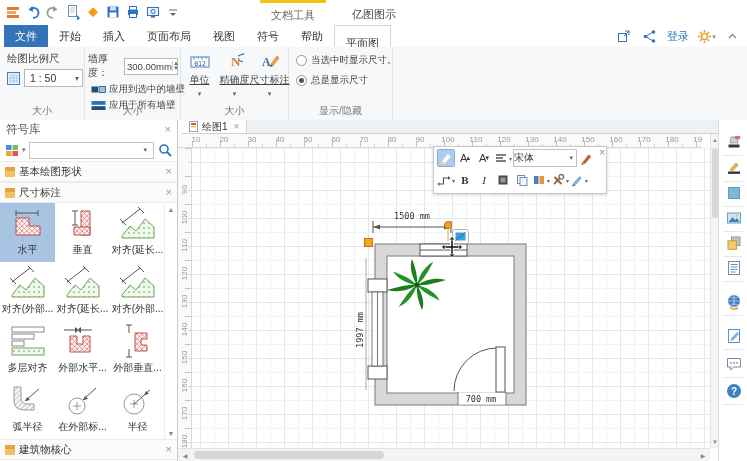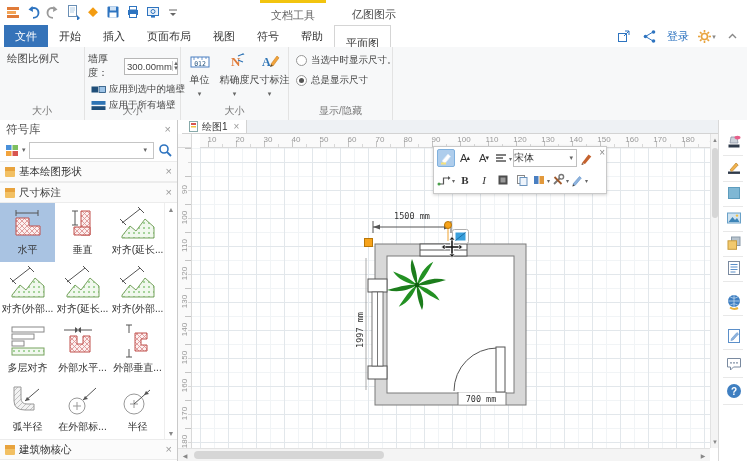--- a/index.html
+++ b/index.html
@@ -37,21 +37,21 @@
   .wall-r1{display:flex;align-items:center;margin:5px 2px 2px 3px;font-size:10px;color:#444;}
   .spinbox{width:52px;height:15px;background:#fff;border:1px solid #b7b7b7;display:flex;align-items:center;font-size:9.5px;}
   .spinbox .val{flex:1;padding-left:2px;}
   .spins{display:flex;flex-direction:column;border-left:1px solid #ccc;width:9px;}
   .spins span{font-size:6px;line-height:5px;color:#666;text-align:center;cursor:pointer;}
   .wall-apply{display:flex;align-items:center;gap:3px;margin:3px 0 0 6px;font-size:9.5px;color:#444;cursor:pointer;white-space:nowrap;}
   #g-dim{width:108px;}
   .bigrow{display:flex;justify-content:center;gap:3px;margin-top:4px;}
   .bigbtn{width:32px;display:flex;flex-direction:column;align-items:center;cursor:pointer;}
   .bigbtn .icon{height:20px;}
-  .bigbtn .lbl{font-size:10px;color:#444;margin-top:2px;white-space:nowrap;}
+  .bigbtn .lbl{font-size:10px;color:#444;margin-top:2px;white-space:nowrap;text-decoration:underline;}
   .bigbtn .dd{font-size:7px;color:#666;margin-top:3px;}
   #g-show{width:104px;}
   .radio-row{display:flex;align-items:center;gap:4px;margin:7px 0 0 7px;font-size:9.5px;color:#444;cursor:pointer;white-space:nowrap;font-family:Liberation Mono, monospace;}
   .radio{width:9px;height:9px;border:1px solid #979797;border-radius:50%;background:#fff;position:relative;flex:none;}
   .radio.checked::after{content:"";position:absolute;left:2px;top:2px;width:5px;height:5px;border-radius:50%;background:#555;}
   
   #main{position:absolute;left:0;top:120px;width:747px;height:341px;display:flex;}
   
   #library{width:178px;height:341px;border-right:1px solid #c9c9c9;box-sizing:border-box;background:#fff;position:relative;}
   .lib-header{height:19px;display:flex;align-items:center;padding:0 6px;color:#555;font-size:11.5px;}
@@ -70,21 +70,21 @@
   .sarrow{position:absolute;left:0;width:12px;height:12px;display:flex;align-items:center;justify-content:center;
           font-size:7px;color:#888;cursor:pointer;}
   
   #canvas-area{position:relative;width:540px;height:341px;background:#fff;}
   #doc-tabs{position:absolute;left:4px;top:0;width:540px;height:14px;background:#eef1f4;border-bottom:1px solid #d3d3d3;box-sizing:border-box;display:flex;}
   .doctab{display:flex;align-items:center;gap:4px;background:#fff;border-right:1px solid #d3d3d3;
           padding:0 7px;font-size:10px;color:#333;cursor:pointer;}
   .doctab .xbtn{margin-left:2px;font-size:10px;}
   #ruler-corner{position:absolute;left:0;top:14px;width:14px;height:14px;background:#fafafa;
                 border-right:1px solid #d9d9d9;border-bottom:1px solid #d9d9d9;box-sizing:border-box;}
-  #h-ruler{position:absolute;left:22px;top:14px;width:518px;height:14px;background:#fafafa;
+  #h-ruler{position:absolute;left:6px;top:14px;width:518px;height:14px;background:#fafafa;
            border-bottom:1px solid #d9d9d9;box-sizing:border-box;overflow:hidden;
            background-image:linear-gradient(to right,#c4c4c4 0 1px,transparent 1px),linear-gradient(to right,#d8d8d8 0 1px,transparent 1px);
            background-size:28px 6px,14px 3px;background-position:8px bottom,8px bottom;background-repeat:repeat-x;}
   .hnum{position:absolute;top:1px;width:20px;text-align:center;font-size:8px;color:#999;}
   #v-ruler{position:absolute;left:0;top:28px;width:14px;height:300px;background:#fafafa;
            border-right:1px solid #d9d9d9;box-sizing:border-box;overflow:hidden;
            background-image:linear-gradient(to bottom,#c4c4c4 0 1px,transparent 1px),linear-gradient(to bottom,#d8d8d8 0 1px,transparent 1px);
            background-size:6px 28px,3px 14px;background-position:right 0,right 0;background-repeat:repeat-y;}
   .vnum{position:absolute;left:-4px;width:20px;text-align:center;font-size:8px;color:#999;transform:rotate(-90deg);}
   #canvas{position:absolute;left:14px;top:28px;width:518px;height:300px;background:#fff;cursor:crosshair;
@@ -284,20 +284,32 @@
               <path d="M3 8 L6.5 4.5 L10 8" stroke="#888" stroke-width="1.4" fill="none"></path>
             </svg>
           </span>
         </span>
       </div>
   </div>
 
   <div id="ribbon">
     <div class="rgroup" id="g-scale">
       <div class="scale-label">绘图比例尺</div>
+      <div class="scale-row">
+        <span class="icon" id="scale-ico">
+            <svg width="15" height="15" viewBox="0 0 15 15">
+              <rect x="1.5" y="1.5" width="12" height="12" fill="#eaf1fa" stroke="#4a7fc1"></rect>
+              <path d="M4 4 h8 M4 7 h8 M4 10 h8 M4 4 v8 M7.5 4 v8 M11 4 v8" stroke="#9dc3e6" stroke-width="0.8"></path>
+            </svg>
+          </span>
+        <div class="combo">
+          <span>1 : 50</span>
+          <span class="dd">▾</span>
+        </div>
+      </div>
       <div class="rg-name">大小</div>
     </div>
 
     <div class="rgroup" id="g-wall">
       <div class="wall-r1">
         <span>墙厚度：</span>
         <div class="spinbox">
           <span class="val">300.00mm</span>
           <div class="spins">
             <span>▲</span>

